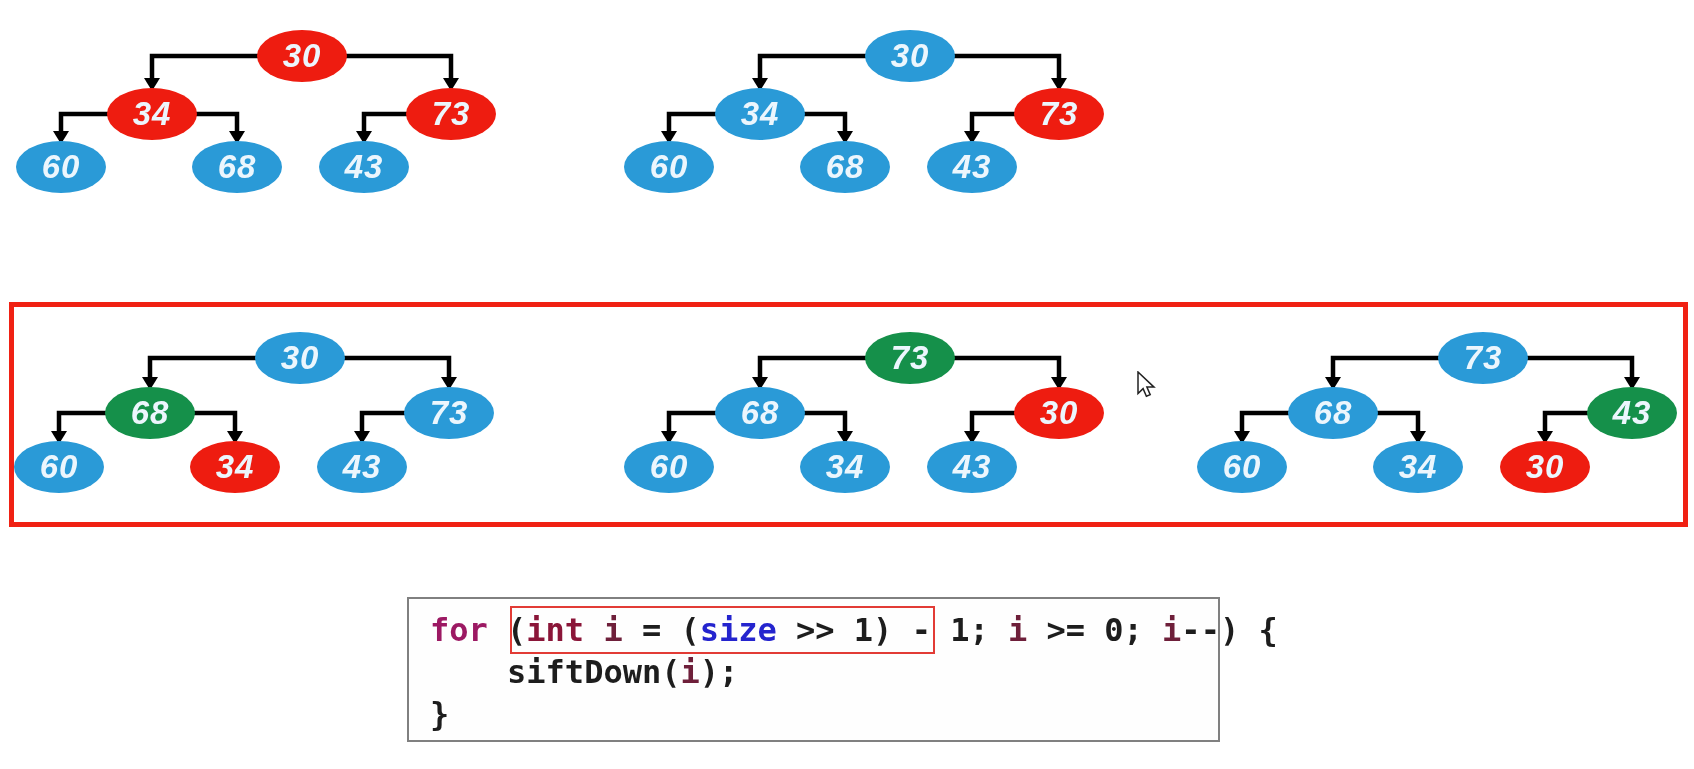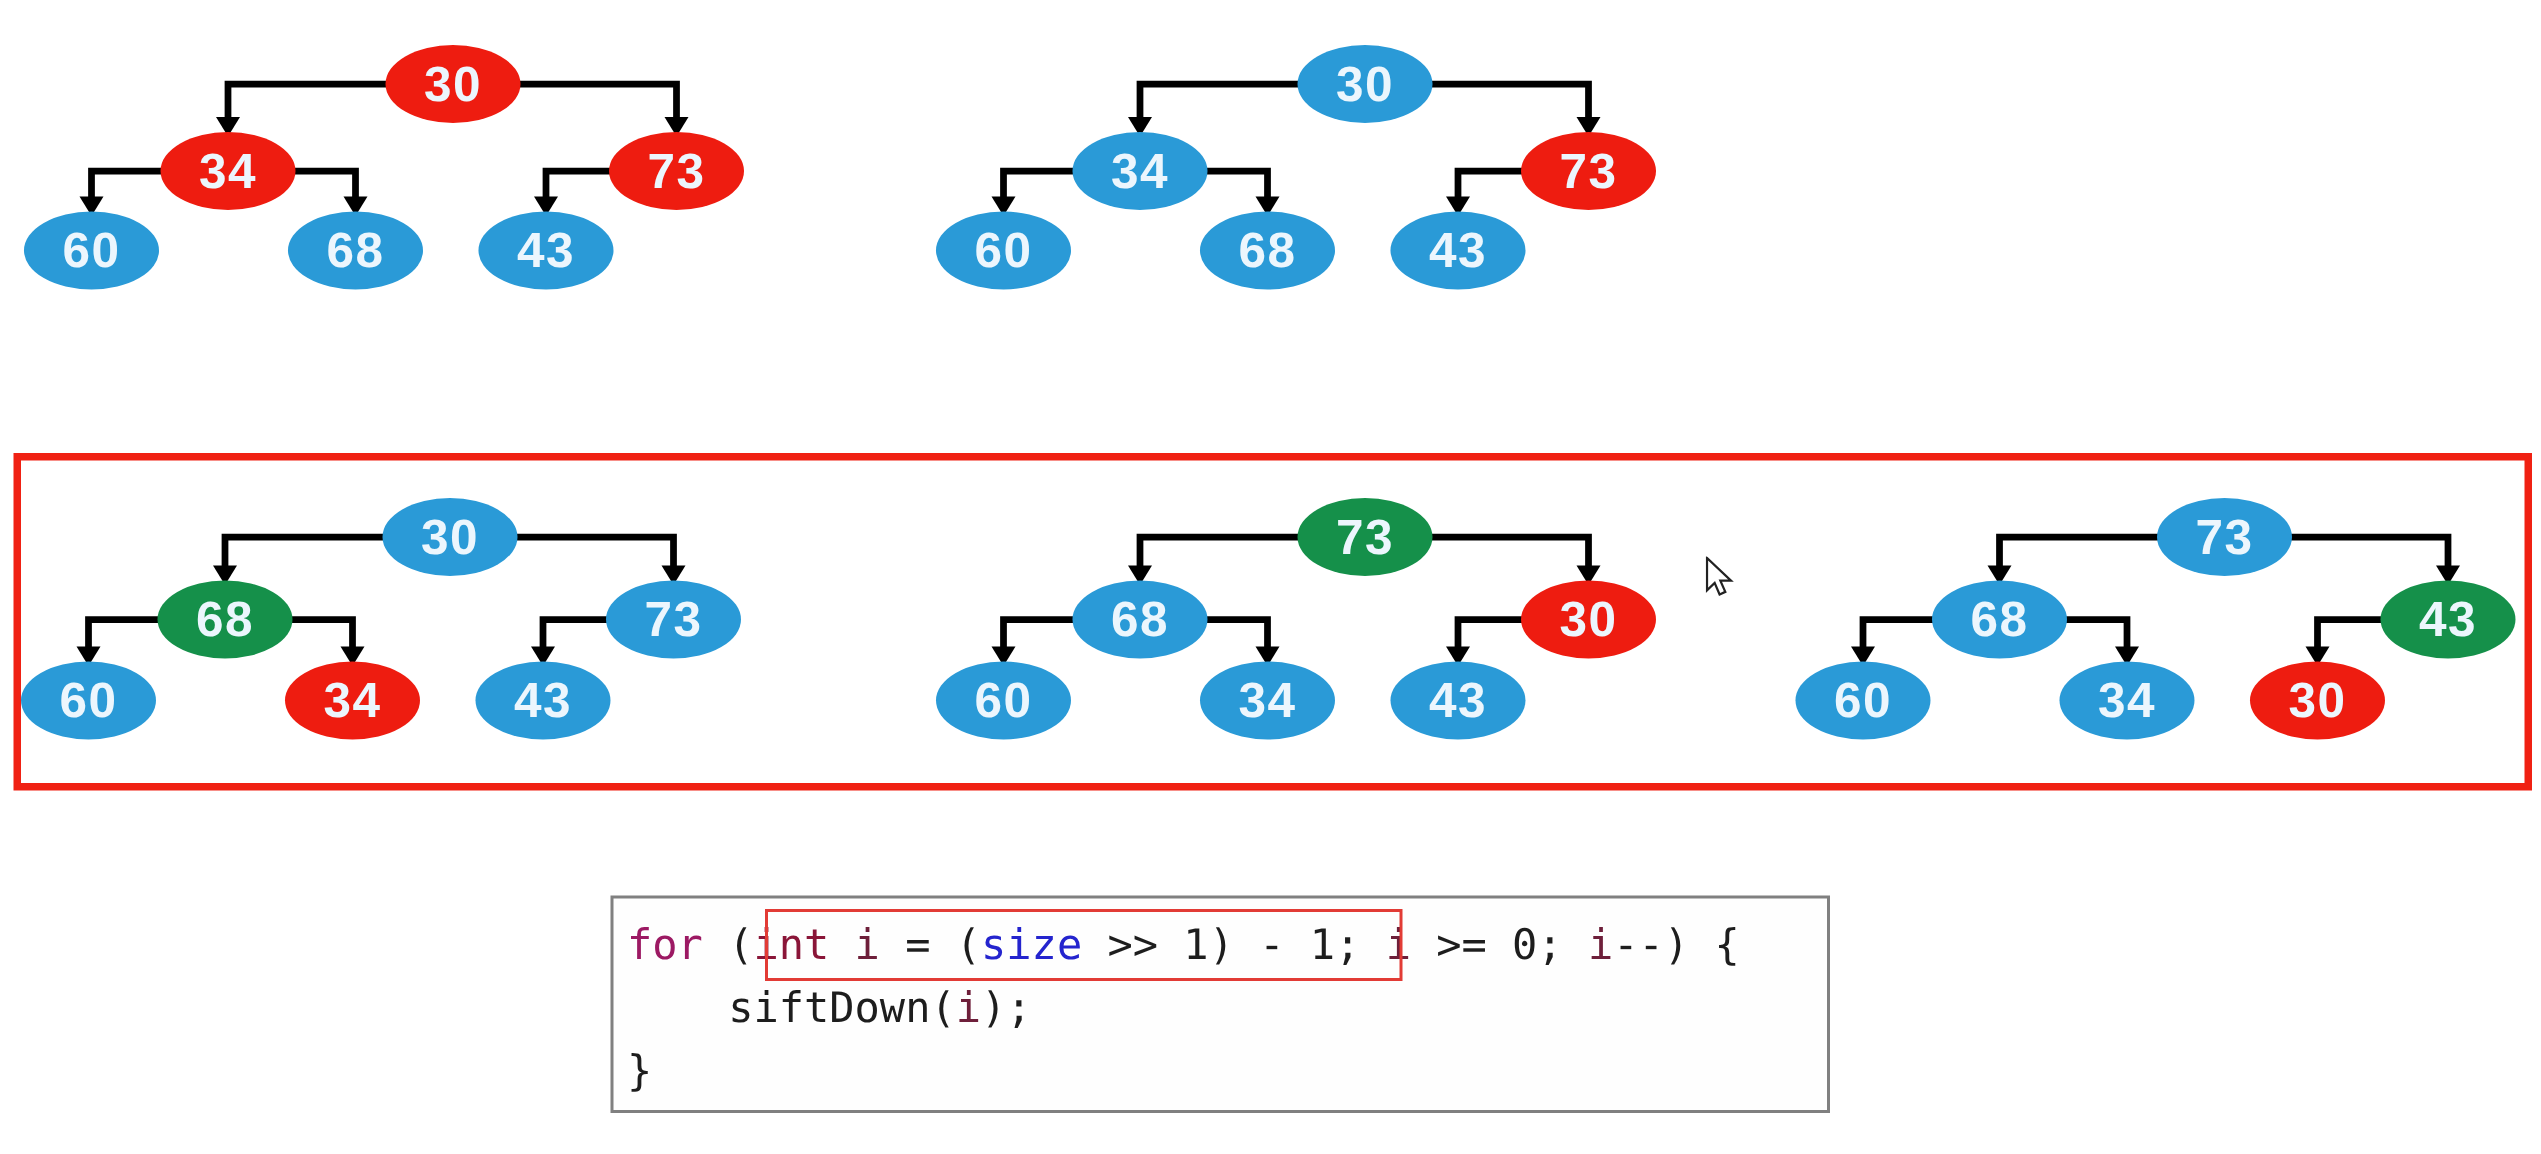--- a/index.html
+++ b/index.html
@@ -7,34 +7,34 @@
     position:relative;width:1694px;height:769px;background:#ffffff;
     font-family:"Liberation Sans",sans-serif;overflow:hidden;
   }
   #edge-layer{position:absolute;left:0;top:0;}
   #edge-layer .edge{fill:none;stroke:#000000;stroke-width:4.5px;}
   #edge-layer .arrowhead{fill:#000000;stroke:none;}
   .tree{position:absolute;left:0;top:0;width:0;height:0;}
   .node{
     position:absolute;width:90px;height:52px;border-radius:50%;
     color:#ecf6fd;font-size:33px;font-weight:600;line-height:52px;
-    text-align:center;letter-spacing:1px;
+    text-align:center;letter-spacing:1px;font-style:italic;
   }
   .hl-rect{
     position:absolute;left:9px;top:302px;width:1679px;height:225px;
     border:5px solid #f02113;box-sizing:border-box;background:transparent;
   }
   .code-box{
     position:absolute;left:407px;top:597px;width:813px;height:145px;
     border:2px solid #808080;box-sizing:border-box;background:#fefefe;
   }
   .code-box pre{
-    margin:0;padding:10px 0 0 9px;
+    margin:0;padding:10px 0 0 21px;
     font-family:"DejaVu Sans Mono","Liberation Mono",monospace;
-    font-size:28px;font-weight:400;line-height:42px;color:#1d1d1d;
+    font-size:32px;font-weight:700;line-height:42px;color:#1d1d1d;
     white-space:pre;
   }
   .code-line{display:block;height:42px;}
   .code-hl{
     position:absolute;left:101px;top:7px;width:425px;height:48px;
     border:2px solid #e23b35;box-sizing:border-box;background:transparent;
   }
   #cursor{position:absolute;left:1137px;top:371px;}
 </style>
 </head>

